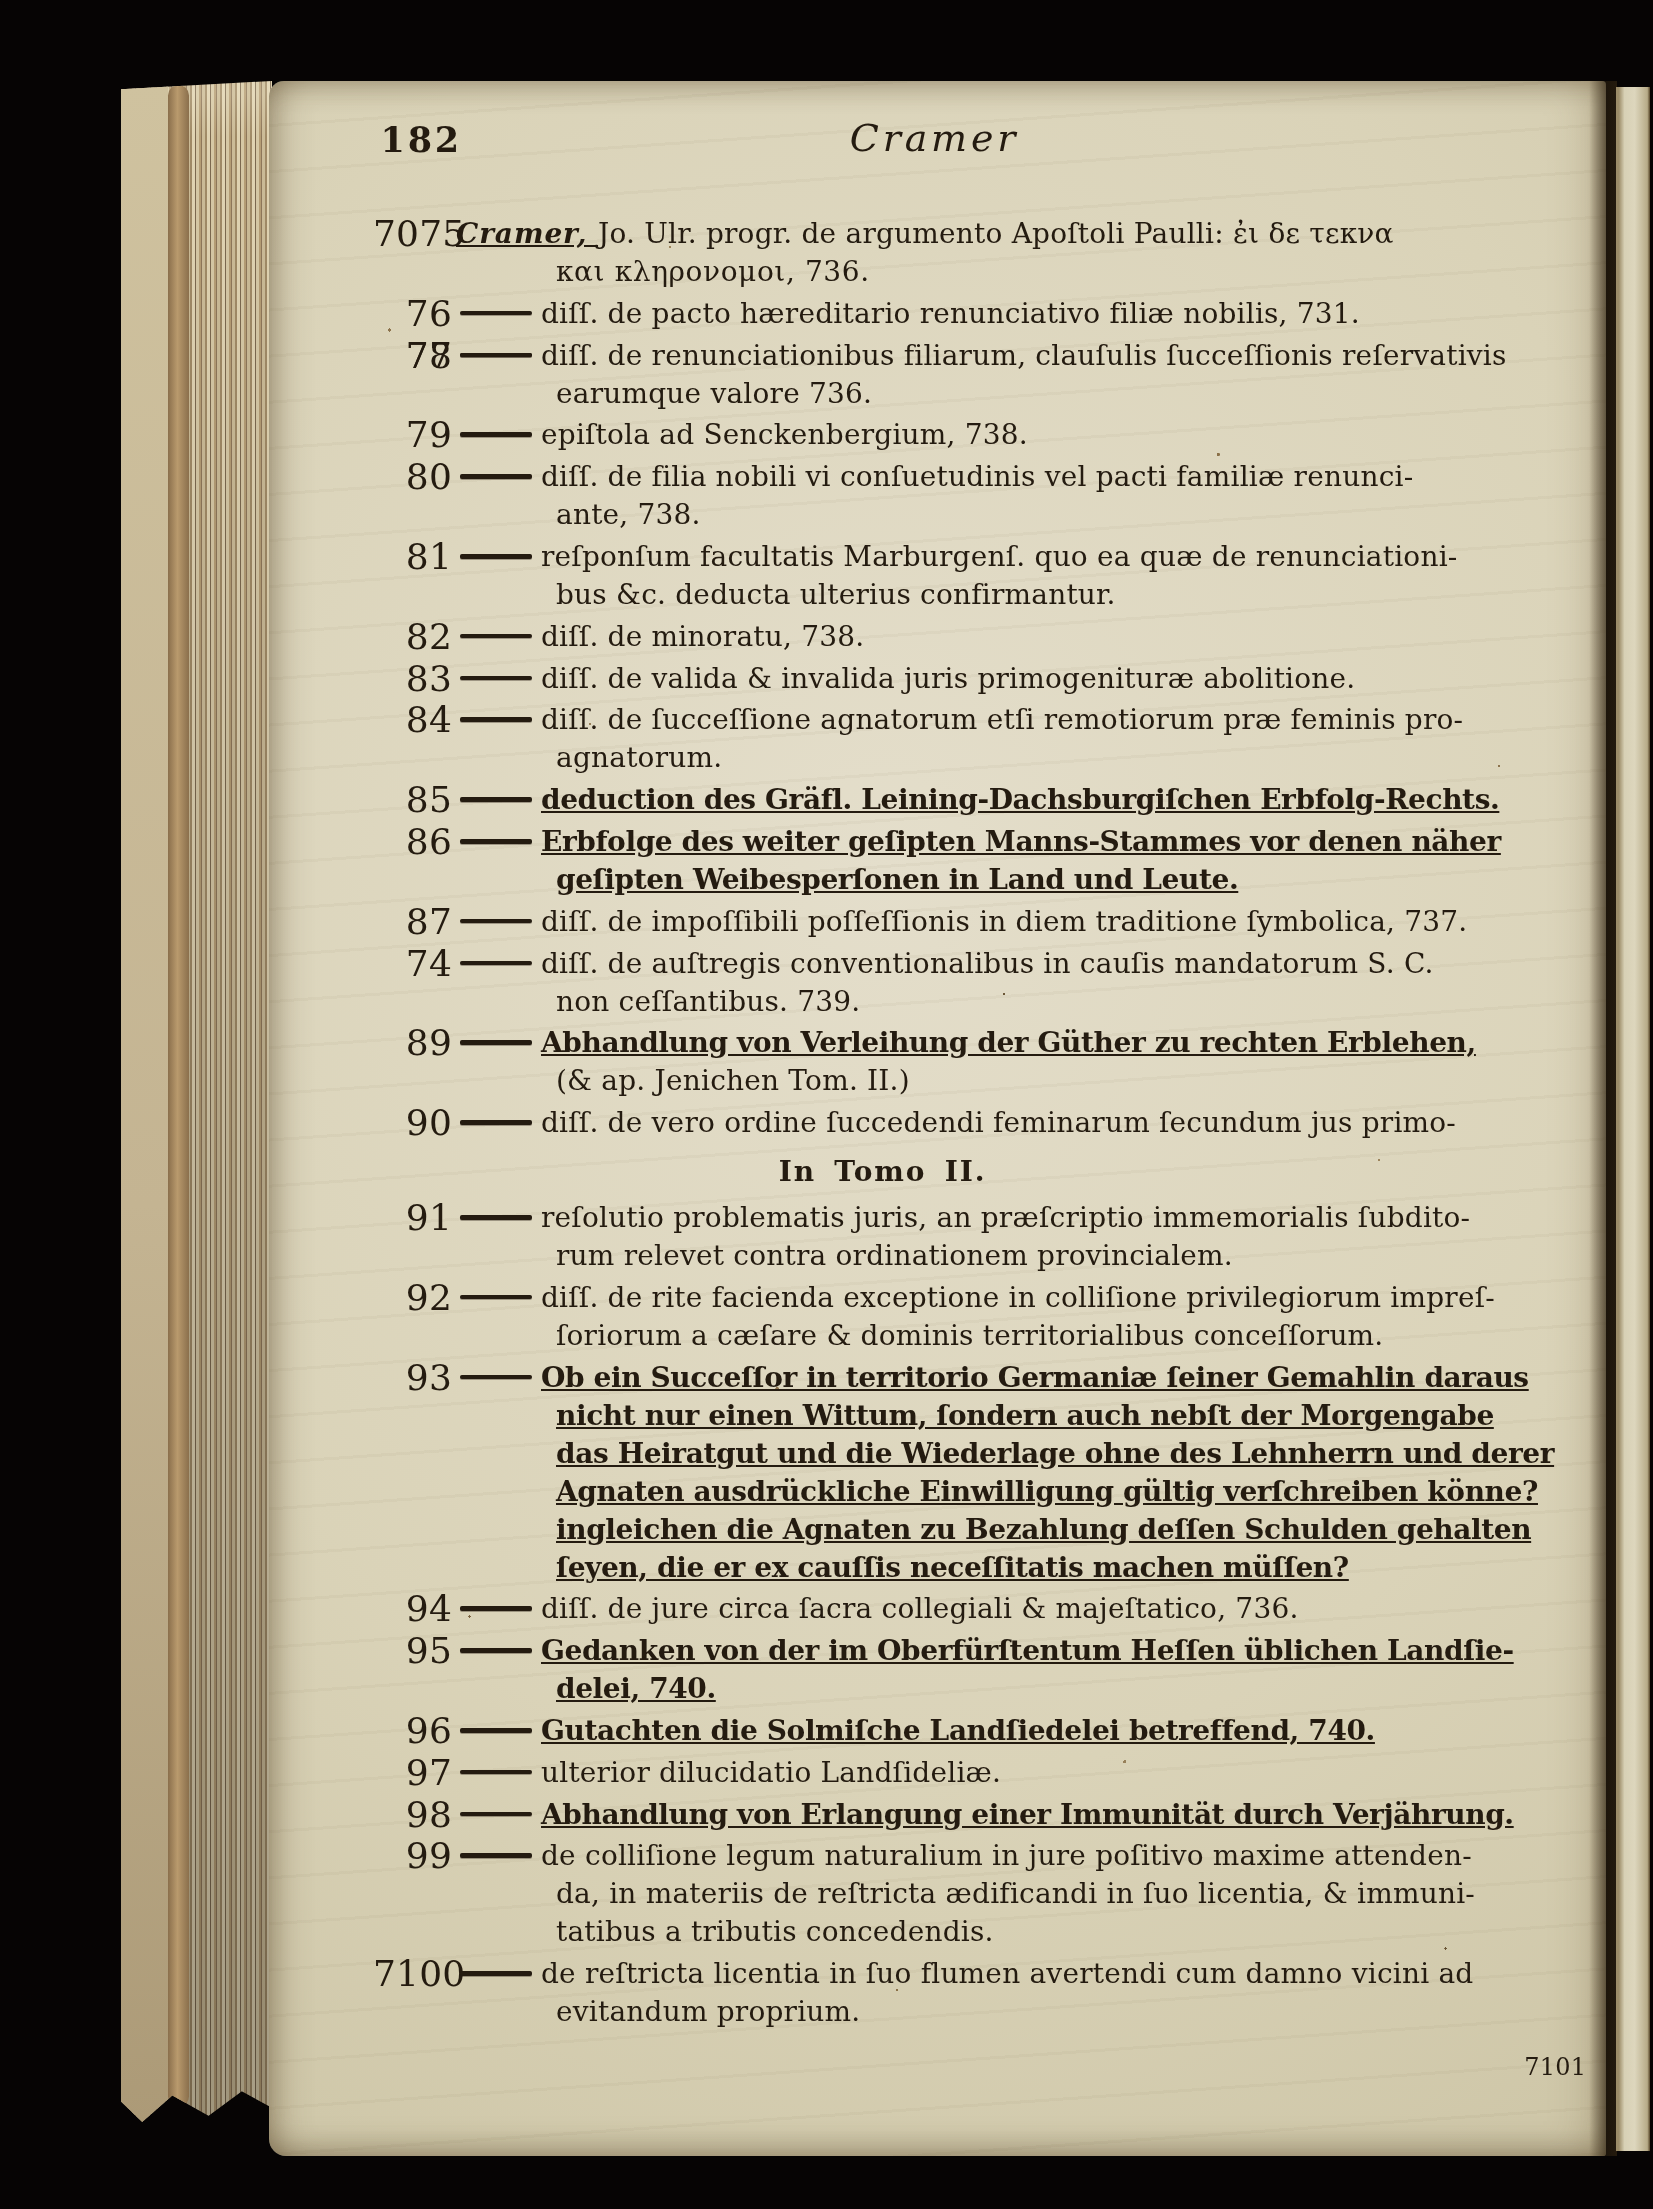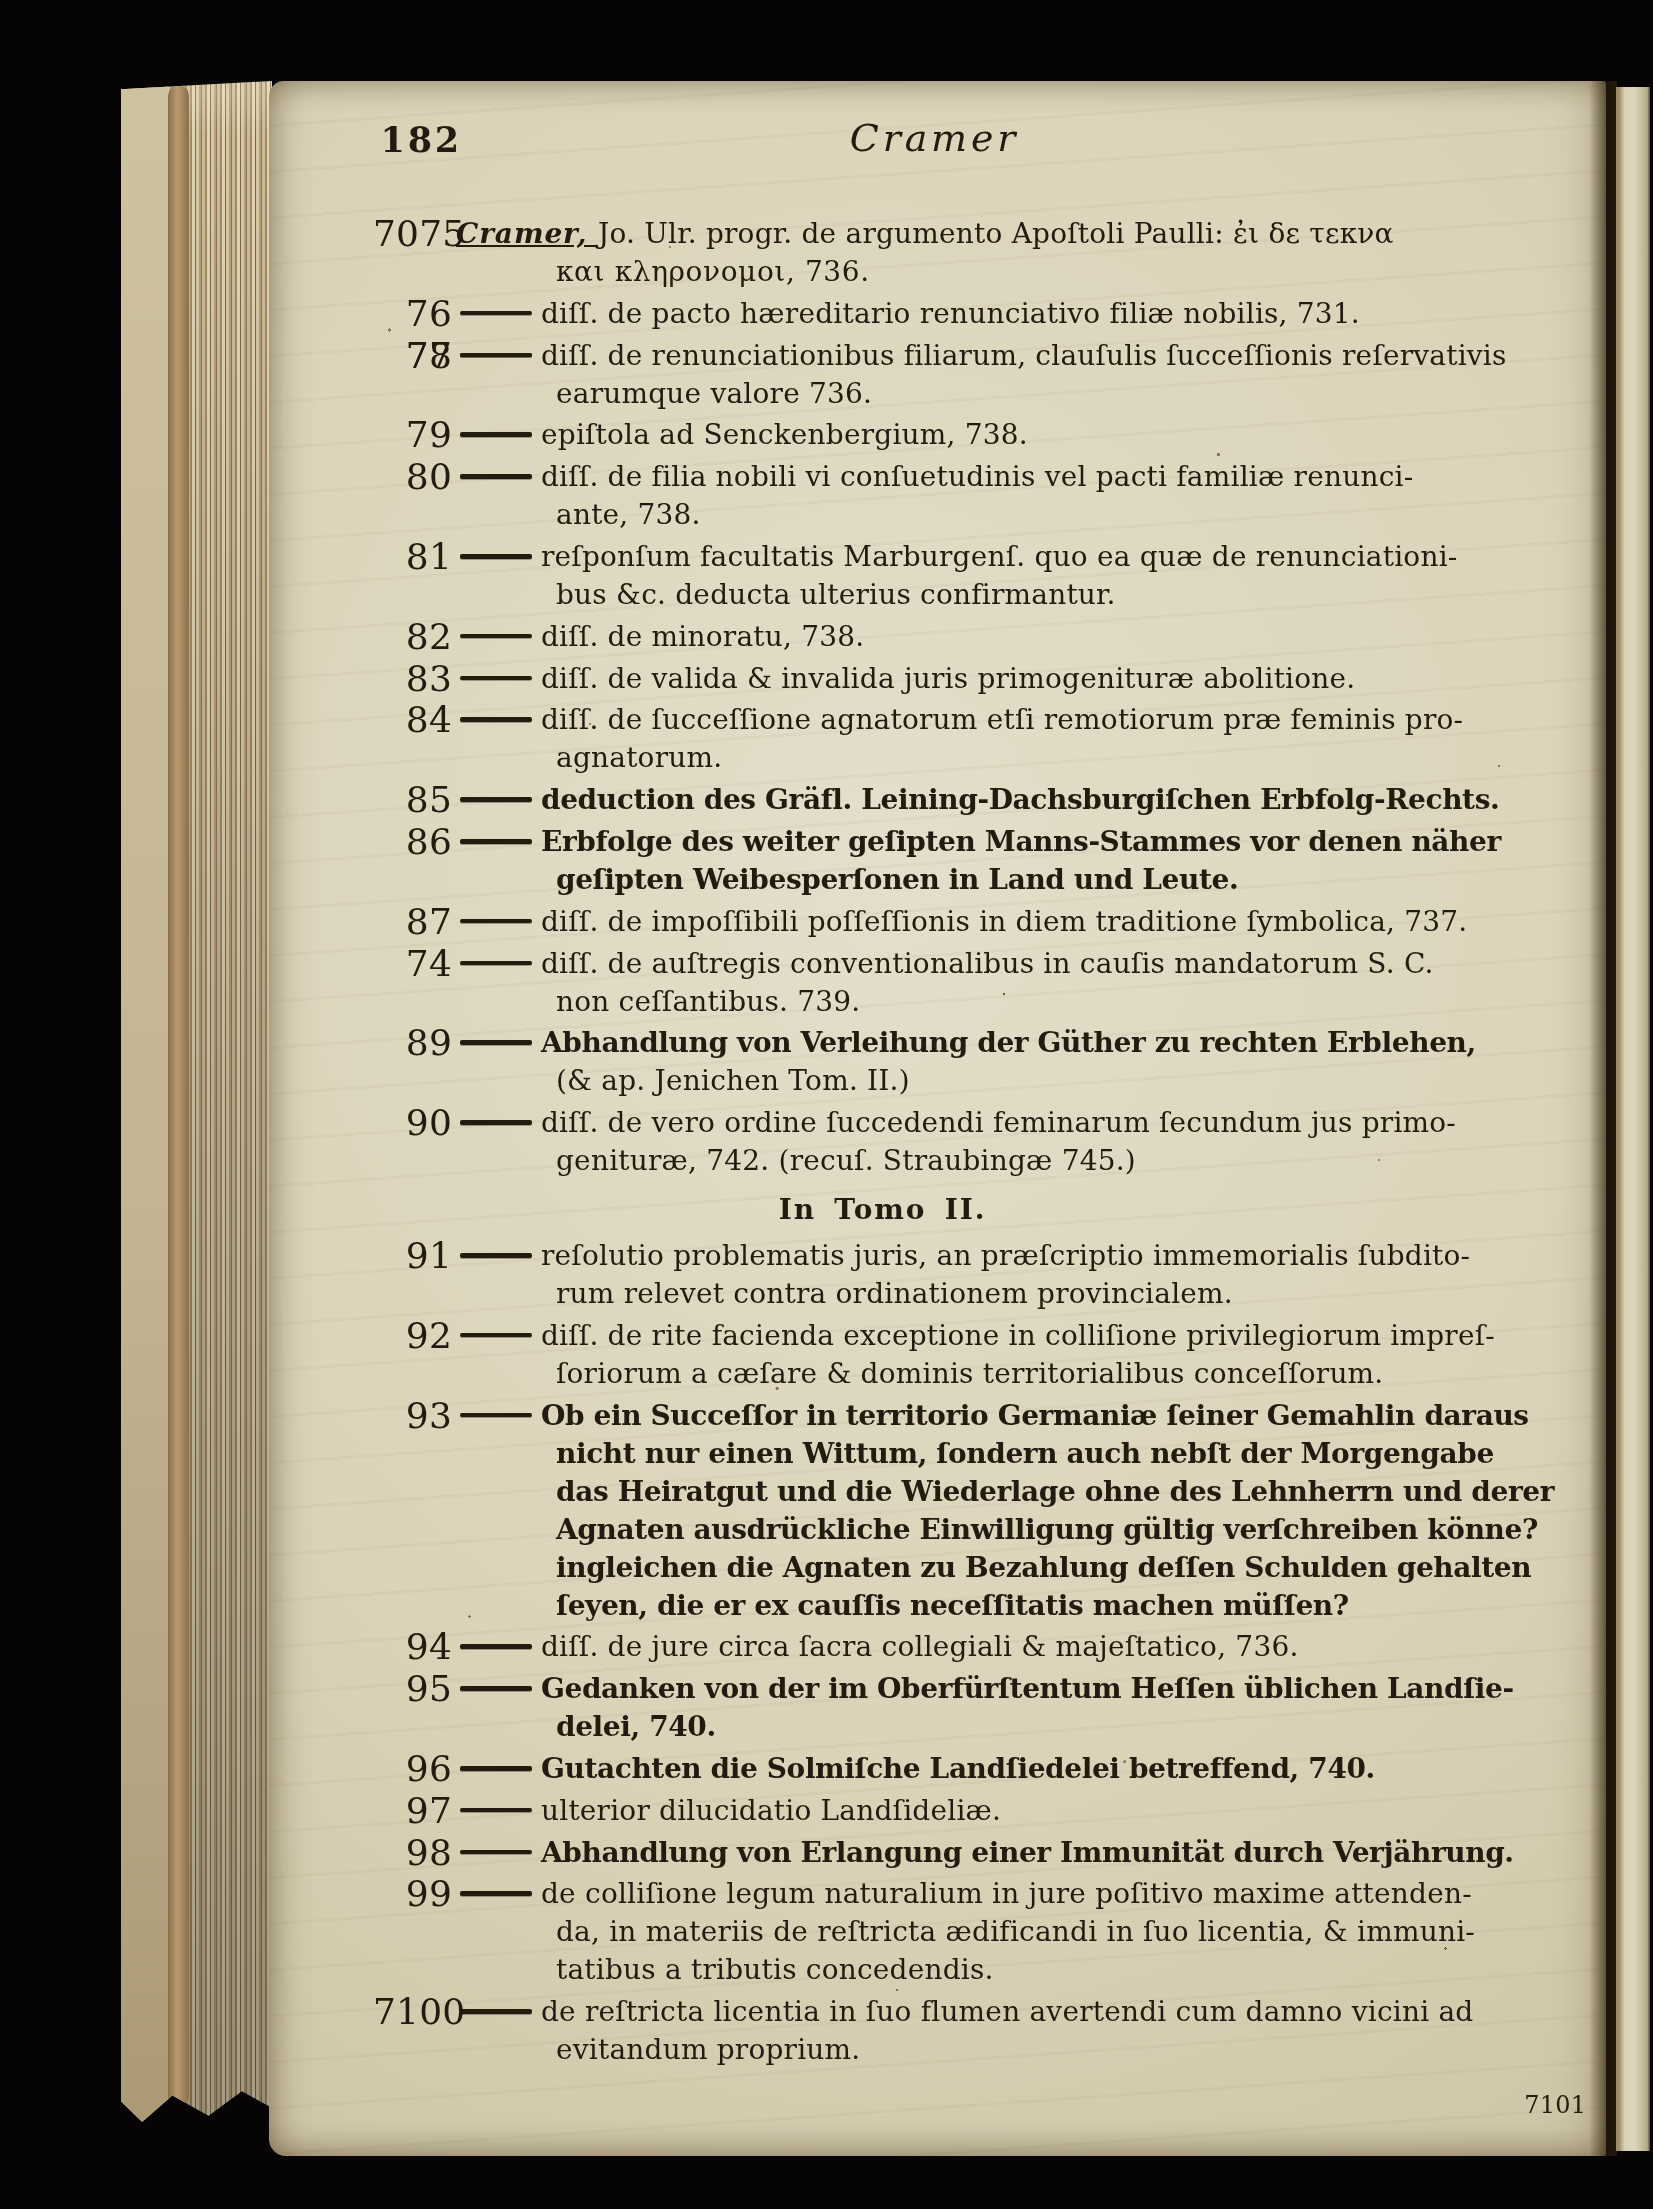--- a/index.html
+++ b/index.html
@@ -97,21 +97,21 @@
   }
   .entry .dash {
     position: absolute; left: 87px; top: 16px;
     width: 72px; height: 4.7px; background: #241b10; border-radius: 1.9px;
     box-shadow: 0 0.9px 0 rgba(36,27,16,.35);
   }
   .entry .line { min-height: 38px; }
   .entry .line.cont { padding-left: 15px; }
   .entry.has-author .line:first-child { margin-left: -85px; }
   .author { font-style: italic; font-weight: 600; letter-spacing: 0.9px; text-decoration: underline; }
-  .line.fraktur { font-weight: 700; letter-spacing: -0.4px; }
+  .line.fraktur { font-weight: 700; letter-spacing: -0.4px; text-decoration: underline; }
   .line.greek { letter-spacing: 0.6px; }
 
   .section-heading {
     margin: 11.3px 0 7.5px; padding-right: 198px;
     text-align: center; font-weight: 700;
     letter-spacing: 1.9px; word-spacing: 6.6px;
   }
 
   .catchword { margin-top: 17px; text-align: right; padding-right: 3.8px; font-size: 24px; }
 </style>
@@ -237,21 +237,20 @@
           <div class="lines">
             <div class="line fraktur">Abhandlung von Verleihung der Güther zu rechten Erblehen,</div>
             <div class="line latin cont">(&amp; ap. Jenichen Tom. II.)</div>
           </div>
         </div>
         <div class="entry">
           <span class="num">90</span>
           <span class="dash"></span>
           <div class="lines">
             <div class="line latin">diſſ. de vero ordine ſuccedendi feminarum ſecundum jus primo-</div>
-            <div class="line latin cont">genituræ, 742. (recuſ. Straubingæ 745.)</div>
           </div>
         </div>
         <div class="section-heading">In Tomo II.</div>
         <div class="entry">
           <span class="num">91</span>
           <span class="dash"></span>
           <div class="lines">
             <div class="line latin">reſolutio problematis juris, an præſcriptio immemorialis ſubdito-</div>
             <div class="line latin cont">rum relevet contra ordinationem provincialem.</div>
           </div>

